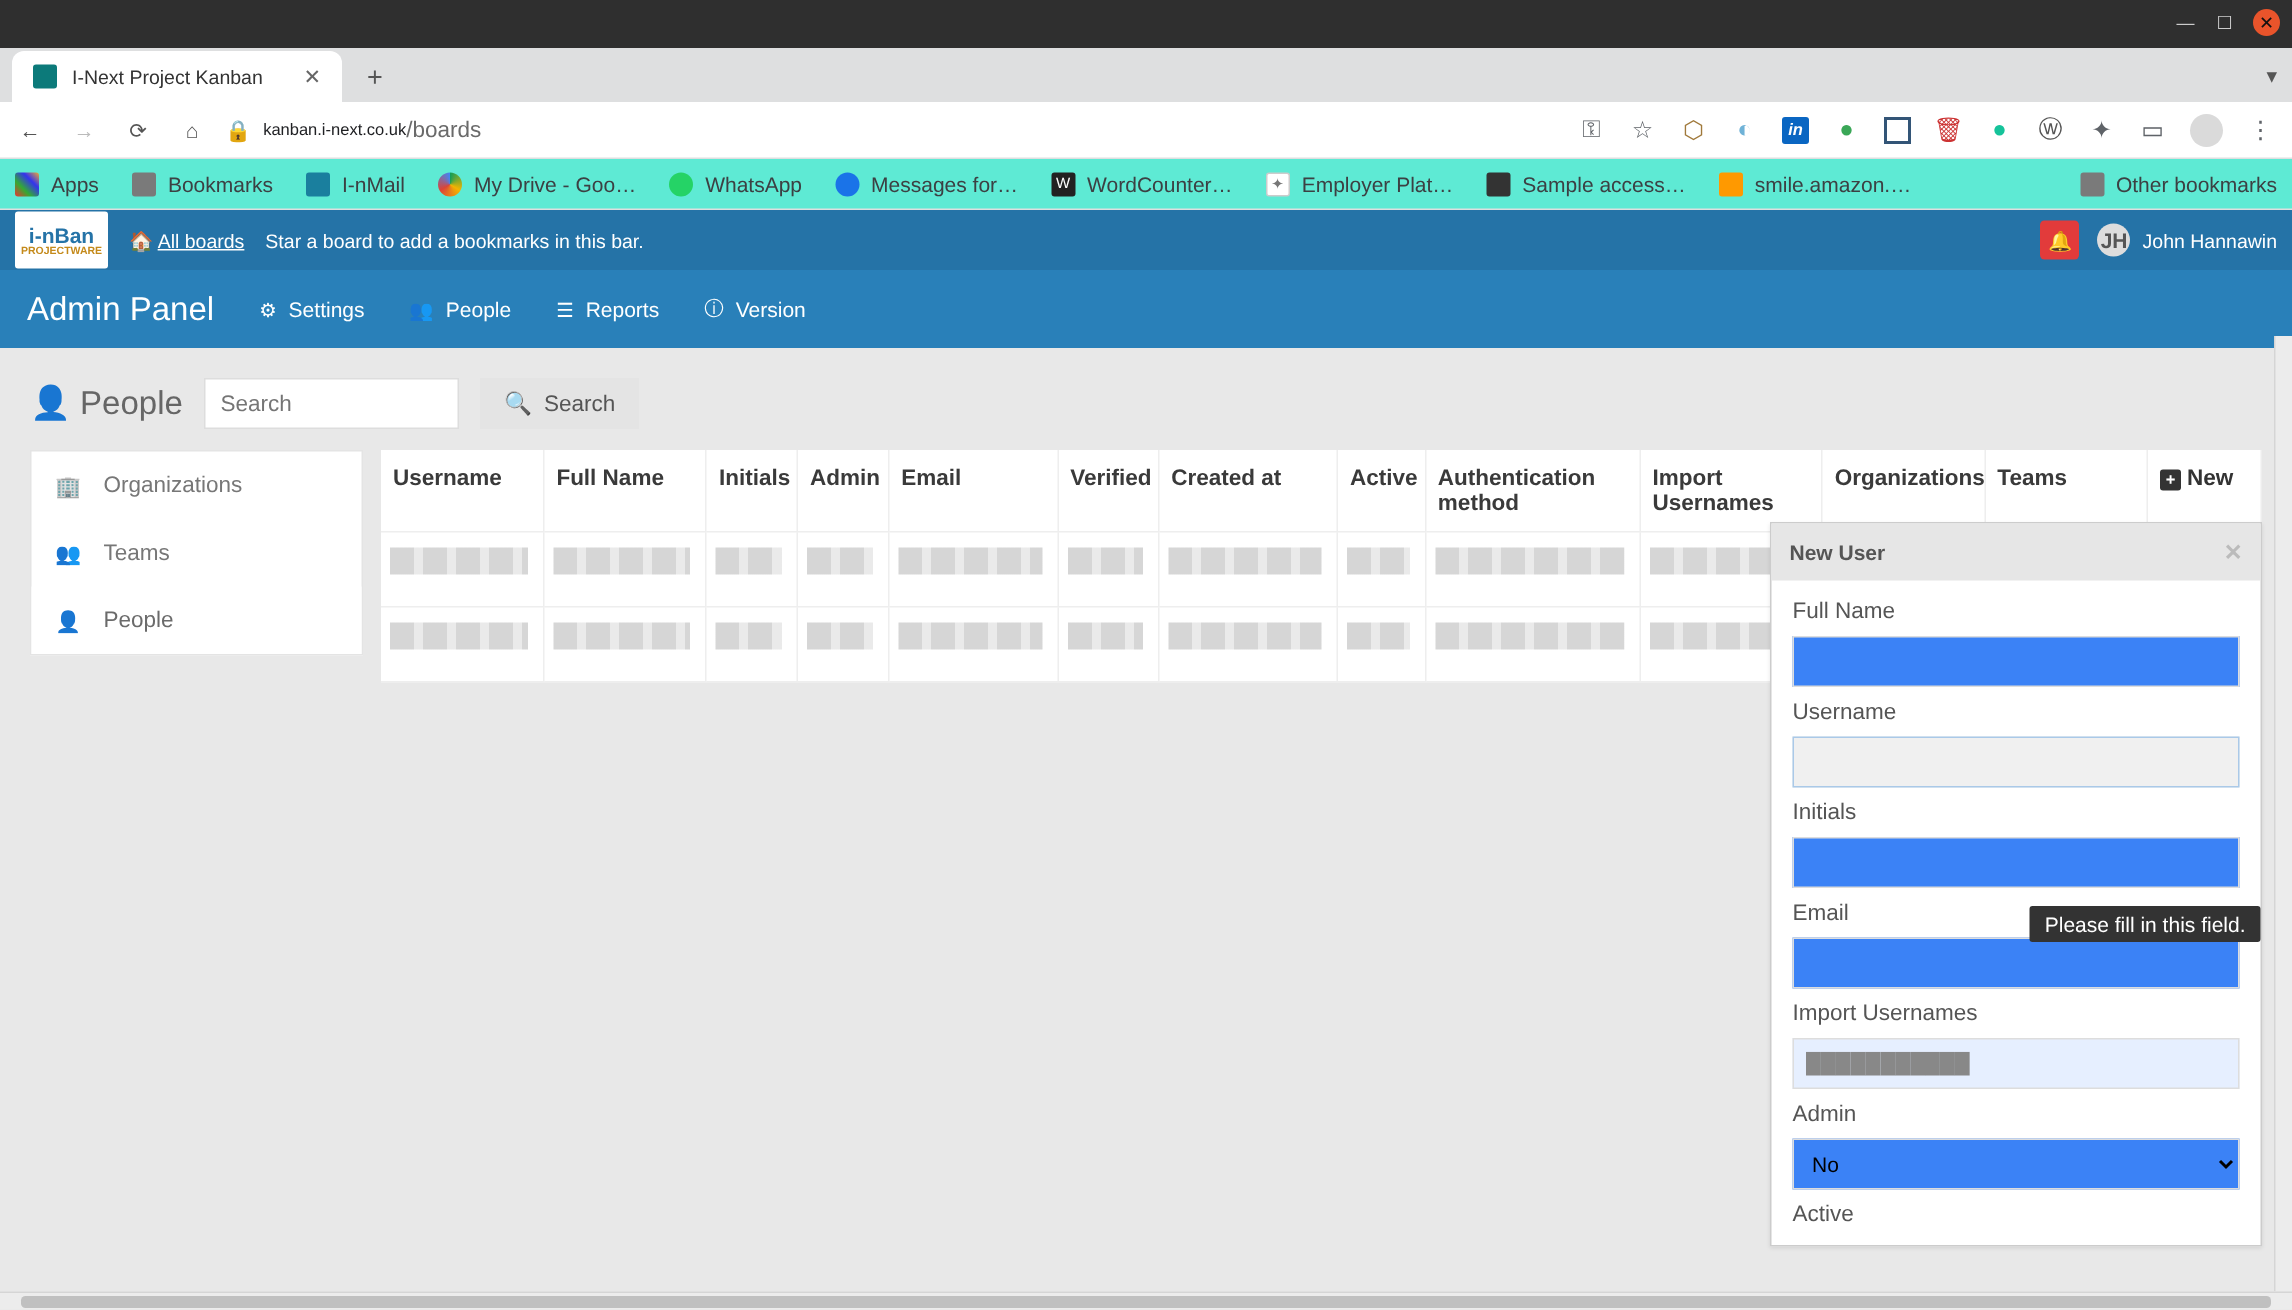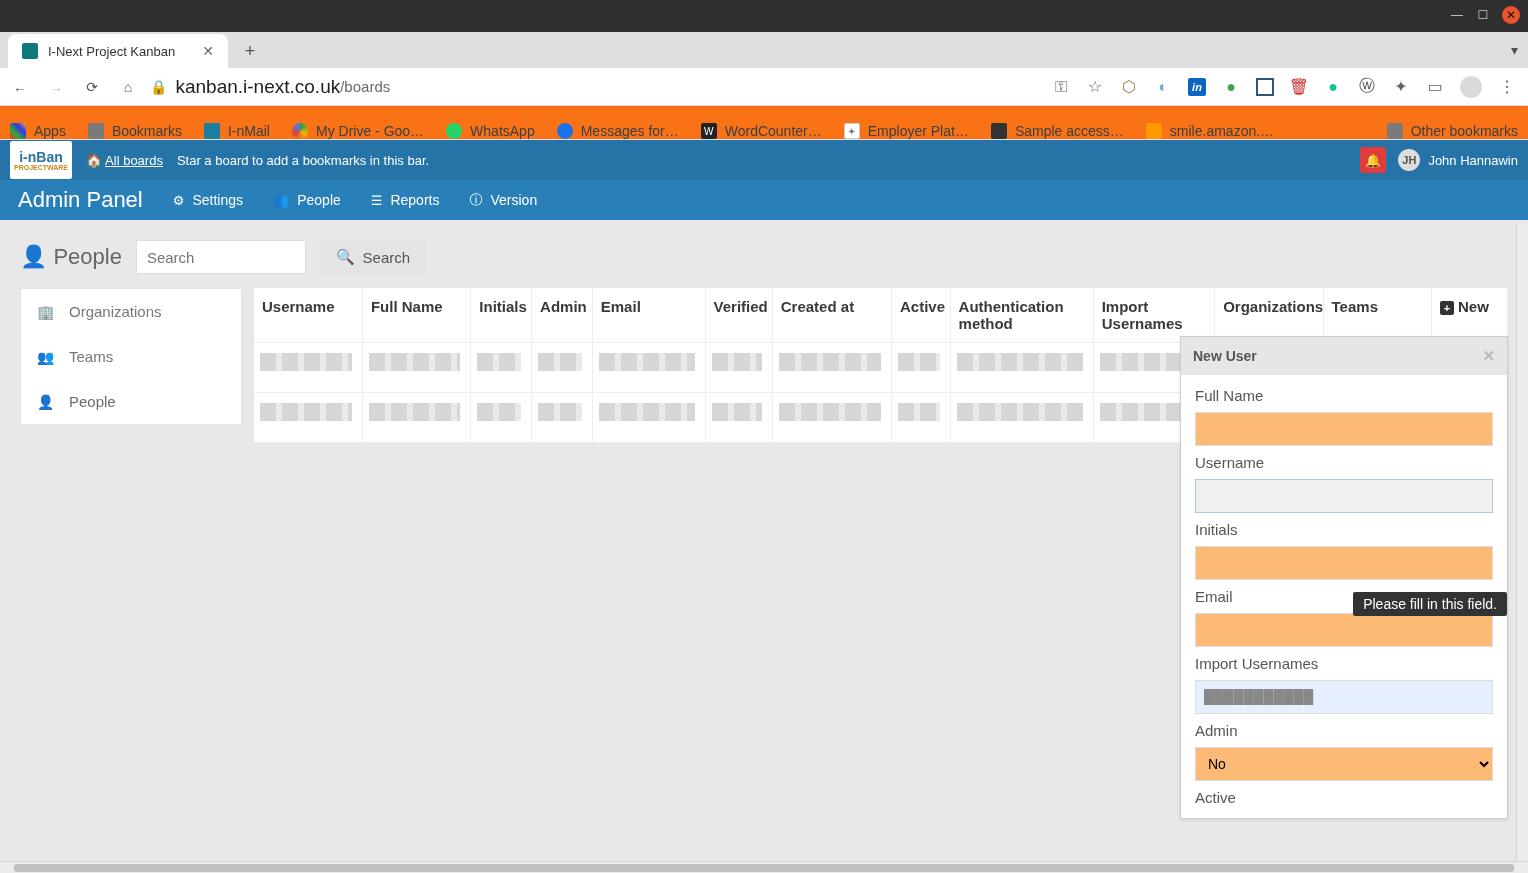--- a/index.html
+++ b/index.html
@@ -20,45 +20,45 @@
   .tab-close { color: #666; font-size: 14px; }
   .new-tab { width: 28px; height: 28px; display: flex; align-items: center; justify-content: center; margin-left: 8px; margin-bottom: 3px; color: #555; font-size: 18px; }
   .tab-chevron { position: absolute; right: 10px; top: 10px; color: #555; font-size: 14px; }
 
   
   .toolbar { height: 38px; background: #fff; display: flex; align-items: center; padding: 0 6px; gap: 8px; border-bottom: 1px solid #dedfe0; }
   .navbtn { width: 28px; height: 28px; display: flex; align-items: center; justify-content: center; color: #555; border-radius: 14px; }
   .navbtn.disabled { color: #bbb; }
   .omnibox { flex: 1; display: flex; align-items: center; background: #fff; height: 28px; }
   .lock { color: #666; margin-right: 8px; font-size: 14px; }
-  .url-host { color: #202124; font-size: 19px; }
+  .url-host { color: #202124; font-size: 11px; }
   .url-path { color: #6a6a6a; font-size: 15px; }
   .toolbar-icons { display: flex; gap: 16px; align-items: center; color: #5f6368; font-size: 16px; margin-right: 6px; }
   .ti { width: 18px; height: 18px; display: inline-flex; align-items: center; justify-content: center; }
   .avatar-gray { width: 22px; height: 22px; border-radius: 50%; background: #dadada; }
 
   
-  .bookmarks { height: 34px; background: #f97316; display: flex; align-items: flex-end; padding: 0 10px; gap: 22px; border-bottom: 1px solid #dfdfdf; color: #3c4043; font-size: 14px; }
+  .bookmarks { height: 34px; background: #5eead4; display: flex; align-items: center; padding: 0 10px; gap: 22px; border-bottom: 1px solid #dfdfdf; color: #3c4043; font-size: 14px; }
   .bm-item { display: flex; align-items: center; gap: 8px; }
   .bm-icon { width: 16px; height: 16px; border-radius: 2px; background: #888; display: inline-block; }
   .bm-folder { background: #7a7a7a; }
   .spacer { flex: 1; }
 
   
   .app-topbar { height: 40px; background: #2573a7; display: flex; align-items: center; padding: 0 10px; color: #fff; font-size: 13px; gap: 14px; }
   .logo { width: 62px; height: 38px; background: #fff; color: #2573a7; font-weight: bold; display: flex; flex-direction: column; align-items: center; justify-content: center; border-radius: 2px; font-size: 14px; line-height: 1; }
   .logo small { color: #c48a1b; font-size: 7px; font-weight: 600; }
   .all-boards { text-decoration: underline; }
   .user-area { display: flex; align-items: center; gap: 12px; }
   .notif { width: 26px; height: 26px; background: #e23b3b; border-radius: 3px; display: flex; align-items: center; justify-content: center; color: #fff; font-size: 13px; }
   .user-badge { display: flex; align-items: center; gap: 8px; }
-  .user-avatar { width: 22px; height: 22px; border-radius: 50%; background: #ddd; color: #555; font-size: 11px; display: flex; align-items: center; justify-content: center; font-weight: 600; }
-
-  
-  .subbar { height: 40px; background: #2980b9; color: #fff; display: flex; align-items: center; padding: 0 18px; gap: 30px; font-size: 14px; }
+  .user-avatar { width: 22px; height: 22px; border-radius: 50%; background: #ddd; color: #555; font-size: 14px; display: flex; align-items: center; justify-content: center; font-weight: 600; }
+
+  
+  .subbar { height: 52px; background: #2980b9; color: #fff; display: flex; align-items: center; padding: 0 18px; gap: 30px; font-size: 14px; }
   .subbar .title { font-weight: 400; font-size: 22px; }
   .subbar .link { display: flex; align-items: center; gap: 8px; }
   .subbar .icon { font-size: 13px; }
 
   
   .content { padding: 20px; display: flex; gap: 14px; position: relative; }
   .page-row { display: flex; align-items: center; gap: 14px; margin-bottom: 14px; }
   .page-title { color: #666; font-size: 22px; display: flex; align-items: center; gap: 6px; }
   .search-input { width: 170px; height: 34px; border: 1px solid #ddd; padding: 0 10px; font-size: 15px; color: #888; background: #fff; }
   .search-btn { height: 34px; background: #e4e4e4; border: none; padding: 0 16px; color: #555; display: flex; align-items: center; gap: 8px; font-size: 15px; }
@@ -81,21 +81,21 @@
 
   .blur-cell { position: relative; }
   .blur-cell::after { content: ""; position: absolute; left: 6px; top: 10px; right: 10px; height: 18px; background: repeating-linear-gradient(90deg, #d6d6d6 0 16px, #eaeaea 16px 22px); filter: blur(0.3px); }
 
   
   .new-user-pane { position: absolute; right: 20px; top: 116px; width: 328px; background: #fff; border: 1px solid #ccc; box-shadow: 0 1px 3px rgba(0,0,0,0.1); }
   .pane-header { background: #e6e6e6; padding: 10px 12px; font-weight: 600; color: #555; display: flex; justify-content: space-between; align-items: center; }
   .pane-close { color: #bbb; font-size: 15px; }
   .pane-body { padding: 12px 14px; display: flex; flex-direction: column; gap: 8px; }
   .pane-body label { color: #555; font-size: 15px; }
-  .pane-body input, .pane-body select { width: 100%; height: 34px; border: 1px solid #ddd; background: #fdba74; padding: 0 8px; font-size: 14px; }
+  .pane-body input, .pane-body select { width: 100%; height: 34px; border: 1px solid #ddd; background: #3b82f6; padding: 0 8px; font-size: 14px; }
   .pane-body input.hl { border: 1px solid #aac9e8; background: #f0f0f0; }
   .pane-body input.fill { background: #e6efff; color: #888; }
 
   .tooltip { position: absolute; right: 0; top: 255px; background: #333; color: #fff; padding: 4px 10px; font-size: 14px; border-radius: 2px; white-space: nowrap; z-index: 5; }
 
   .scrollbar-h { position: absolute; left: 0; right: 0; bottom: 0; height: 12px; background: #ececec; border-top: 1px solid #d5d5d5; }
   .scrollbar-h .thumb { position: absolute; left: 14px; right: 14px; top: 2px; height: 8px; background: #c0c0c0; border-radius: 3px; }
   .scrollbar-v { position: absolute; right: 0; top: 224px; width: 12px; bottom: 12px; background: #ececec; border-left: 1px solid #d5d5d5; }
 </style>
 </head>

